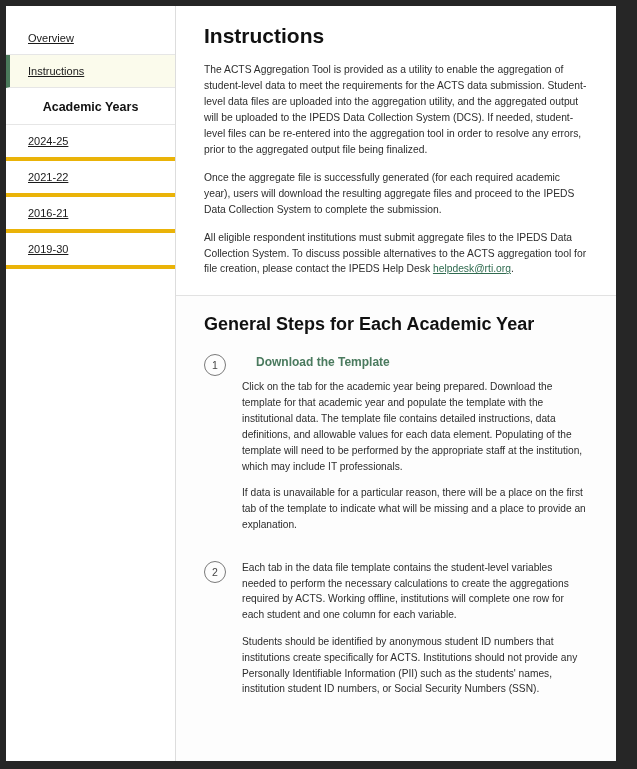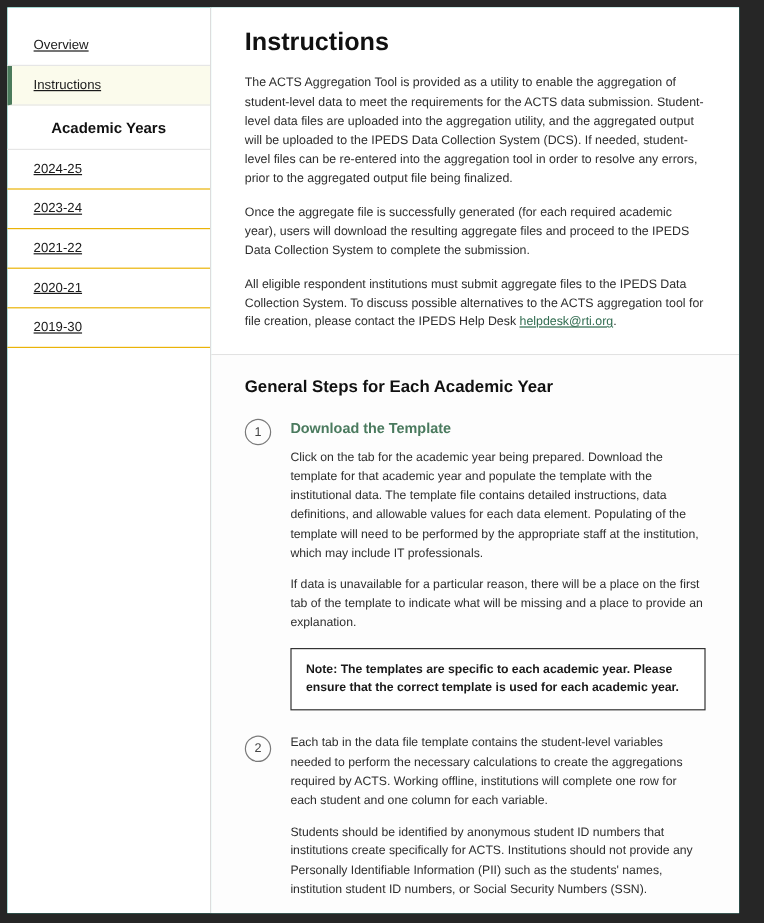--- a/index.html
+++ b/index.html
@@ -59,21 +59,21 @@
     color: #111;
     padding: 12px 16px 10px 16px;
     border-bottom: 1px solid #e6e6e6;
     text-align: center;
   }
   .year-link {
     display: block;
     padding: 10px 16px 10px 22px;
     color: #1a1a1a;
     text-decoration: underline;
-    border-bottom: 1px solid #eab308;
+    border-bottom: 4px solid #eab308;
     font-size: 11px;
     cursor: pointer;
   }
 
   
   .main {
     flex: 1;
     background: #fdfdfd;
     overflow: hidden;
   }
@@ -98,21 +98,21 @@
   a.inline-link {
     color: #2f6b4f;
     text-decoration: underline;
   }
 
   .section-steps {
     padding: 18px 28px 20px 28px;
     background: #fdfdfd;
   }
   h2.subtitle {
-    font-size: 14px;
+    font-size: 18px;
     margin: 0 0 18px 0;
     color: #111;
     font-weight: bold;
   }
   .step {
     display: flex;
     gap: 12px;
     margin-bottom: 16px;
   }
   .step-num {
@@ -125,21 +125,21 @@
     font-size: 10.5px;
     display: flex;
     align-items: center;
     justify-content: center;
     margin-top: 1px;
   }
   .step-body { flex: 1; padding-left: 4px; }
   h3.step-title {
     font-size: 12px;
     color: #4a7a5e;
-    margin: 2px 0 10px 0;
+    margin: 2px 0 10px 14px;
     font-weight: bold;
   }
   .step-body p {
     font-size: 10.2px;
     line-height: 1.55;
     color: #2d2d2d;
     margin: 0 0 11px 0;
   }
   .note-box {
     border: 1px solid #333;
@@ -156,23 +156,22 @@
 <body>
 
 <div class="screen">
   <div class="page">
 
     <div class="sidebar">
       <a class="nav-link first">Overview</a>
       <a class="nav-link active">Instructions</a>
       <div class="sidebar-heading">Academic Years</div>
       <a class="year-link">2024-25</a>
-      <a class="year-link">2023-24</a>
       <a class="year-link">2021-22</a>
-      <a class="year-link">2020-21</a>
+      <a class="year-link">2016-21</a>
       <a class="year-link">2019-30</a>
     </div>
 
     <div class="main">
 
       <div class="section-top">
         <h1 class="title">Instructions</h1>
         <p class="body">The ACTS Aggregation Tool is provided as a utility to enable the aggregation of student-level data to meet the requirements for the ACTS data submission. Student-level data files are uploaded into the aggregation utility, and the aggregated output will be uploaded to the IPEDS Data Collection System (DCS). If needed, student-level files can be re-entered into the aggregation tool in order to resolve any errors, prior to the aggregated output file being finalized.</p>
         <p class="body">Once the aggregate file is successfully generated (for each required academic year), users will download the resulting aggregate files and proceed to the IPEDS Data Collection System to complete the submission.</p>
         <p class="body"><span>All eligible respondent institutions must submit aggregate files to the IPEDS Data Collection System. To discuss possible alternatives to the ACTS aggregation tool for file creation, please contact the IPEDS Help Desk </span><a class="inline-link">helpdesk@rti.org</a><span>.</span></p>
@@ -180,21 +179,20 @@
 
       <div class="section-steps">
         <h2 class="subtitle">General Steps for Each Academic Year</h2>
 
         <div class="step">
           <div class="step-num">1</div>
           <div class="step-body">
             <h3 class="step-title">Download the Template</h3>
             <p>Click on the tab for the academic year being prepared. Download the template for that academic year and populate the template with the institutional data. The template file contains detailed instructions, data definitions, and allowable values for each data element. Populating of the template will need to be performed by the appropriate staff at the institution, which may include IT professionals.</p>
             <p>If data is unavailable for a particular reason, there will be a place on the first tab of the template to indicate what will be missing and a place to provide an explanation.</p>
-            <div class="note-box">Note: The templates are specific to each academic year. Please ensure that the correct template is used for each academic year.</div>
           </div>
         </div>
 
         <div class="step">
           <div class="step-num">2</div>
           <div class="step-body">
             <p>Each tab in the data file template contains the student-level variables needed to perform the necessary calculations to create the aggregations required by ACTS. Working offline, institutions will complete one row for each student and one column for each variable.</p>
             <p>Students should be identified by anonymous student ID numbers that institutions create specifically for ACTS. Institutions should not provide any Personally Identifiable Information (PII) such as the students' names, institution student ID numbers, or Social Security Numbers (SSN).</p>
 
           </div>

